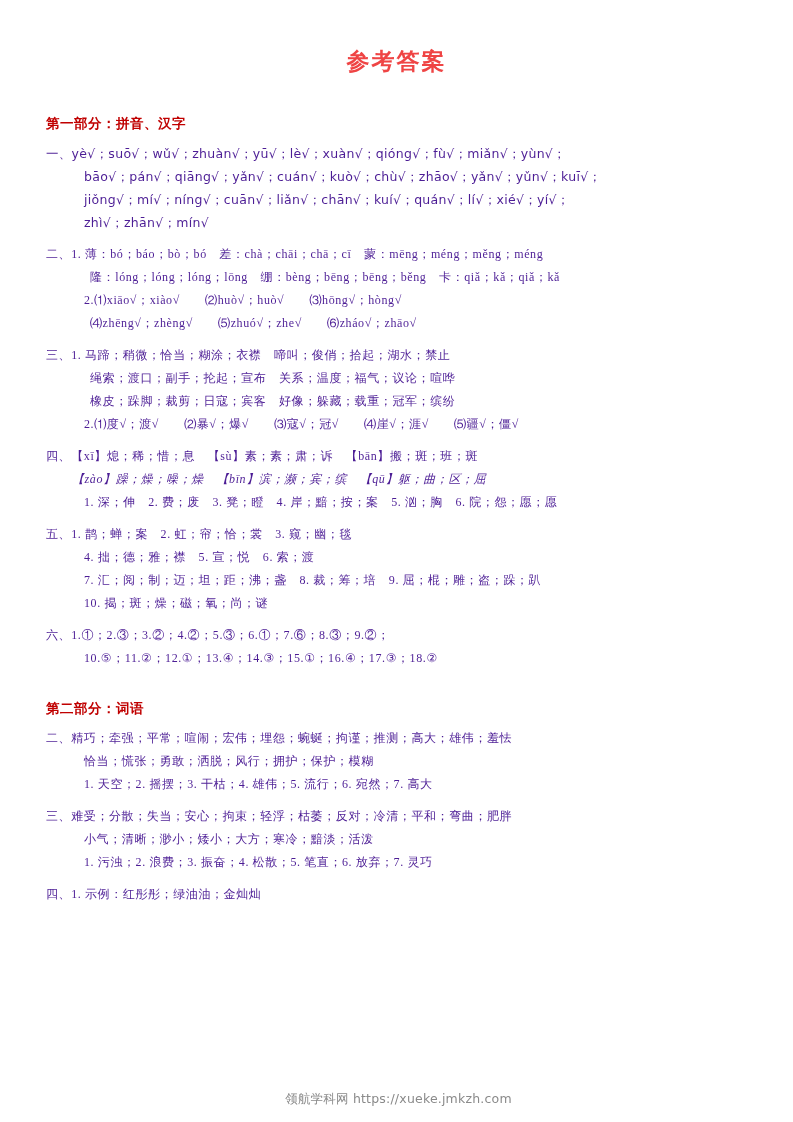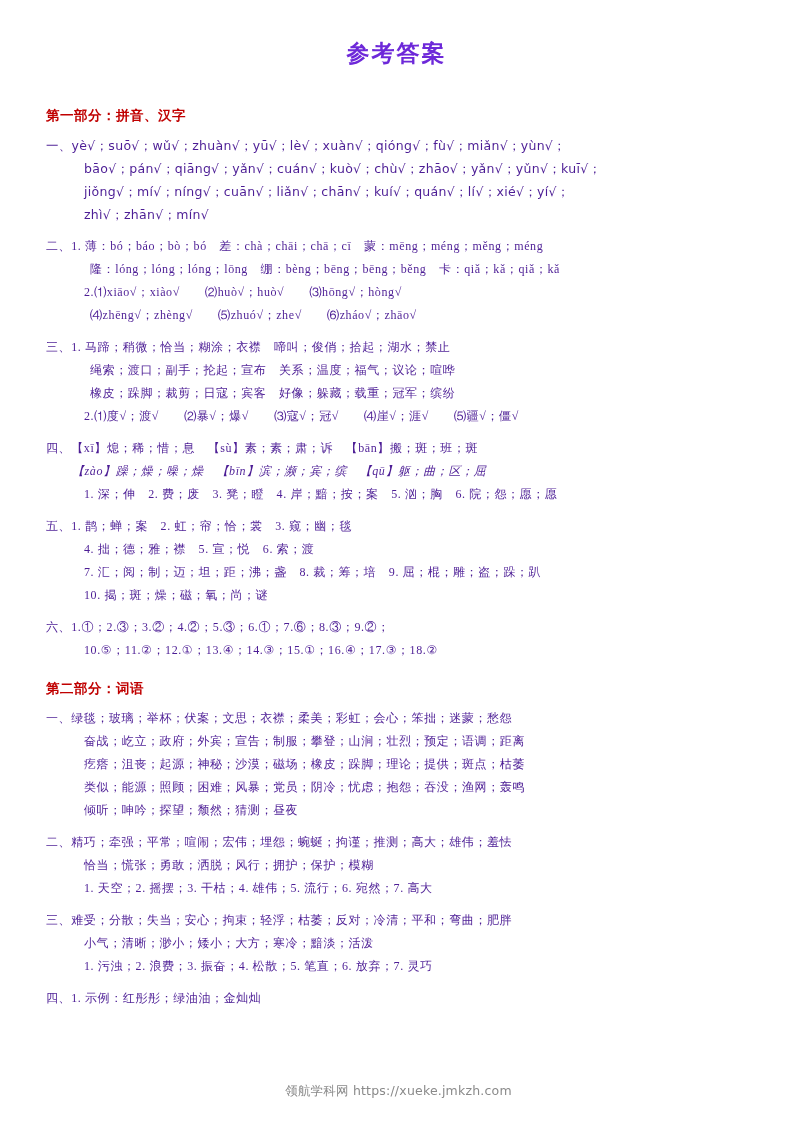--- a/index.html
+++ b/index.html
@@ -22,36 +22,36 @@
     height: 1122px;
     box-sizing: border-box;
     padding: 0 46px;
   }
   .doc-title {
     text-align: center;
     font-family: Liberation Serif, serif;
     font-weight: bold;
     font-size: 23px;
     letter-spacing: 2px;
-    color: #6d28d9;
-    margin: 0;
+    color: #ef4444;
+    margin: 8px;
     padding-top: 38px;
     padding-bottom: 4px;
   }
   .part-header {
     font-family: "DejaVu Sans", "Liberation Sans", sans-serif;
     font-weight: bold;
     font-size: 13.5px;
     color: #c00000;
     letter-spacing: 0.5px;
     margin-top: 34px;
     margin-bottom: 9px;
   }
   .part-header.second {
-    margin-top: 18px;
+    margin-top: 30px;
   }
   .qblock {
     margin-bottom: 9px;
   }
   .line {
     font-size: 13px;
     line-height: 23px;
     white-space: pre;
     color: #4c1d95;
     font-family: "Liberation Serif", "DejaVu Serif", serif;
@@ -129,27 +129,20 @@
     <div class="line ind2 cn">10. 揭；斑；燥；磁；氧；尚；谜</div>
   </div>
 
   <div class="qblock">
     <div class="line lead cn">六、1.①；2.③；3.②；4.②；5.③；6.①；7.⑥；8.③；9.②；</div>
     <div class="line ind2 cn">10.⑤；11.②；12.①；13.④；14.③；15.①；16.④；17.③；18.②</div>
   </div>
 
   <div class="part-header second">第二部分：词语</div>
 
-  <div class="qblock">
-    <div class="line lead cn">一、绿毯；玻璃；举杯；伏案；文思；衣襟；柔美；彩虹；会心；笨拙；迷蒙；愁怨</div>
-    <div class="line ind2 cn">奋战；屹立；政府；外宾；宣告；制服；攀登；山涧；壮烈；预定；语调；距离</div>
-    <div class="line ind2 cn">疙瘩；沮丧；起源；神秘；沙漠；磁场；橡皮；跺脚；理论；提供；斑点；枯萎</div>
-    <div class="line ind2 cn">类似；能源；照顾；困难；风暴；党员；阴冷；忧虑；抱怨；吞没；渔网；轰鸣</div>
-    <div class="line ind2 cn">倾听；呻吟；探望；颓然；猜测；昼夜</div>
-  </div>
 
   <div class="qblock">
     <div class="line lead cn">二、精巧；牵强；平常；喧闹；宏伟；埋怨；蜿蜒；拘谨；推测；高大；雄伟；羞怯</div>
     <div class="line ind2 cn">恰当；慌张；勇敢；洒脱；风行；拥护；保护；模糊</div>
     <div class="line ind2 cn">1. 天空；2. 摇摆；3. 干枯；4. 雄伟；5. 流行；6. 宛然；7. 高大</div>
   </div>
 
   <div class="qblock">
     <div class="line lead cn">三、难受；分散；失当；安心；拘束；轻浮；枯萎；反对；冷清；平和；弯曲；肥胖</div>
     <div class="line ind2 cn">小气；清晰；渺小；矮小；大方；寒冷；黯淡；活泼</div>

